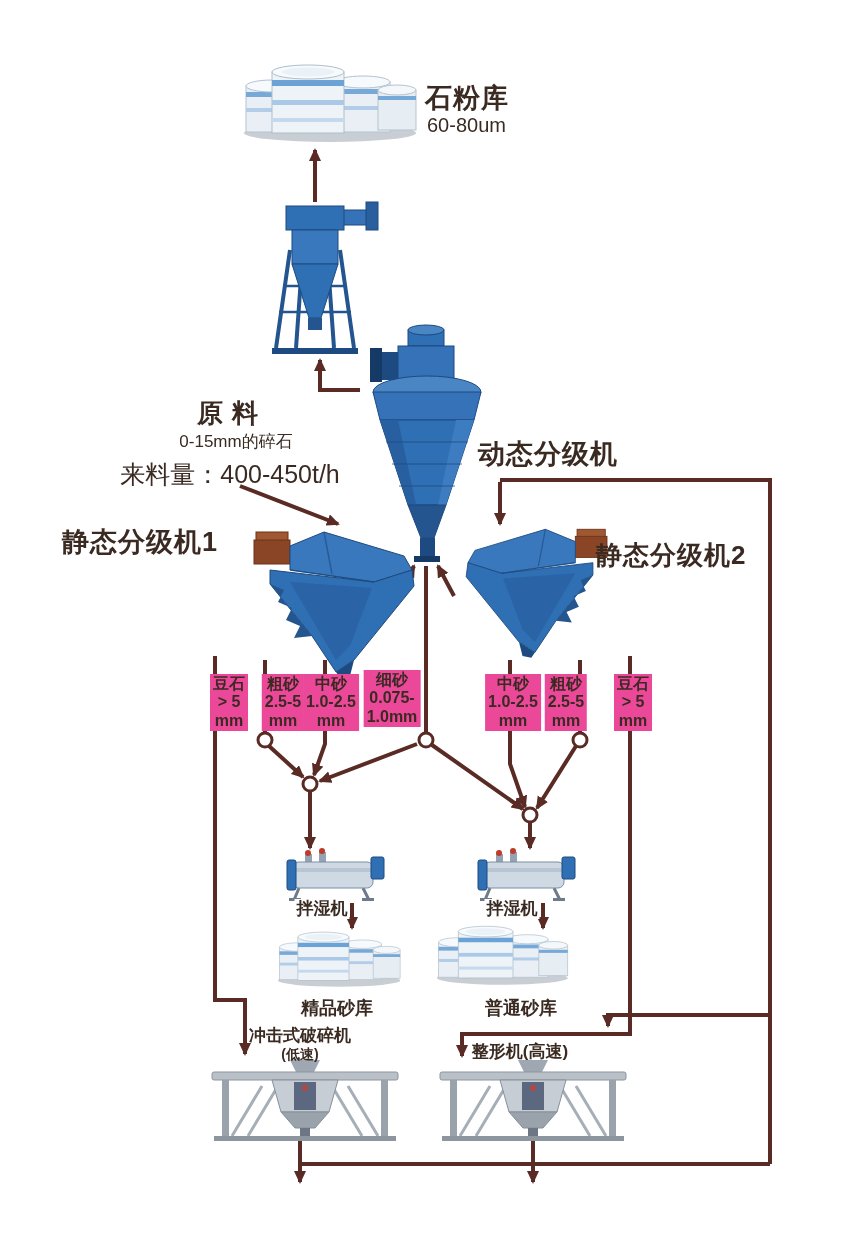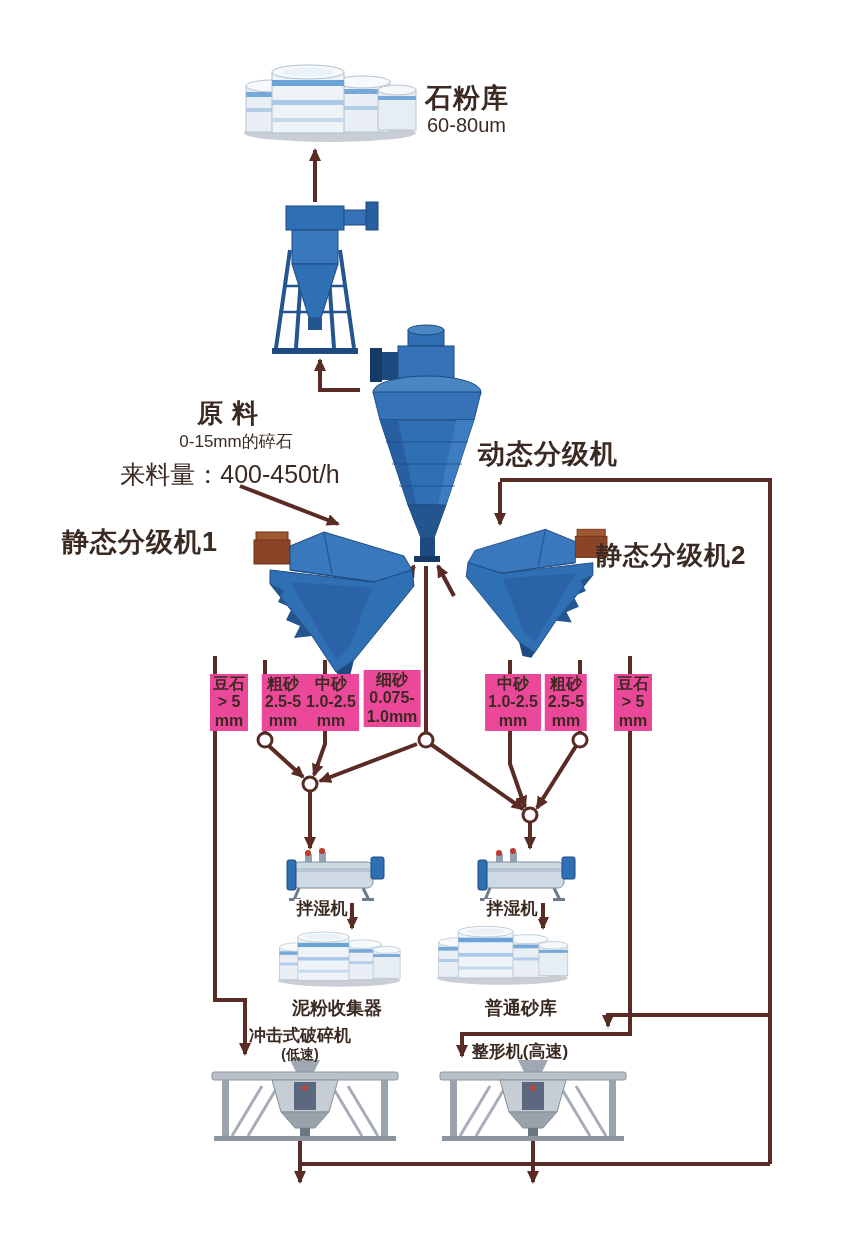--- a/index.html
+++ b/index.html
@@ -215,21 +215,21 @@
   </div>
   <div class="lbl center stream" style="left:633px; top:674px;">
     <div>豆石</div>
     <div>&gt; 5</div>
     <div>mm</div>
   </div>
 
   <div class="lbl center small" style="left:322px; top:899px; background:#fff; padding:0 2px;">拌湿机</div>
   <div class="lbl center small" style="left:512px; top:899px; background:#fff; padding:0 2px;">拌湿机</div>
 
-  <div class="lbl center silolbl" style="left:337px; top:996px;">泥粉收集器</div>
+  <div class="lbl center silolbl" style="left:337px; top:996px;">精品砂库</div>
   <div class="lbl center silolbl" style="left:521px; top:996px;">普通砂库</div>
 
   <div class="lbl center small" style="left:300px; top:1026px;">
     <div>冲击式破碎机</div>
     <div style="font-size:14px;">(低速)</div>
   </div>
   <div class="lbl center small" style="left:520px; top:1042px;">整形机(高速)</div>
 
 </div>
 

